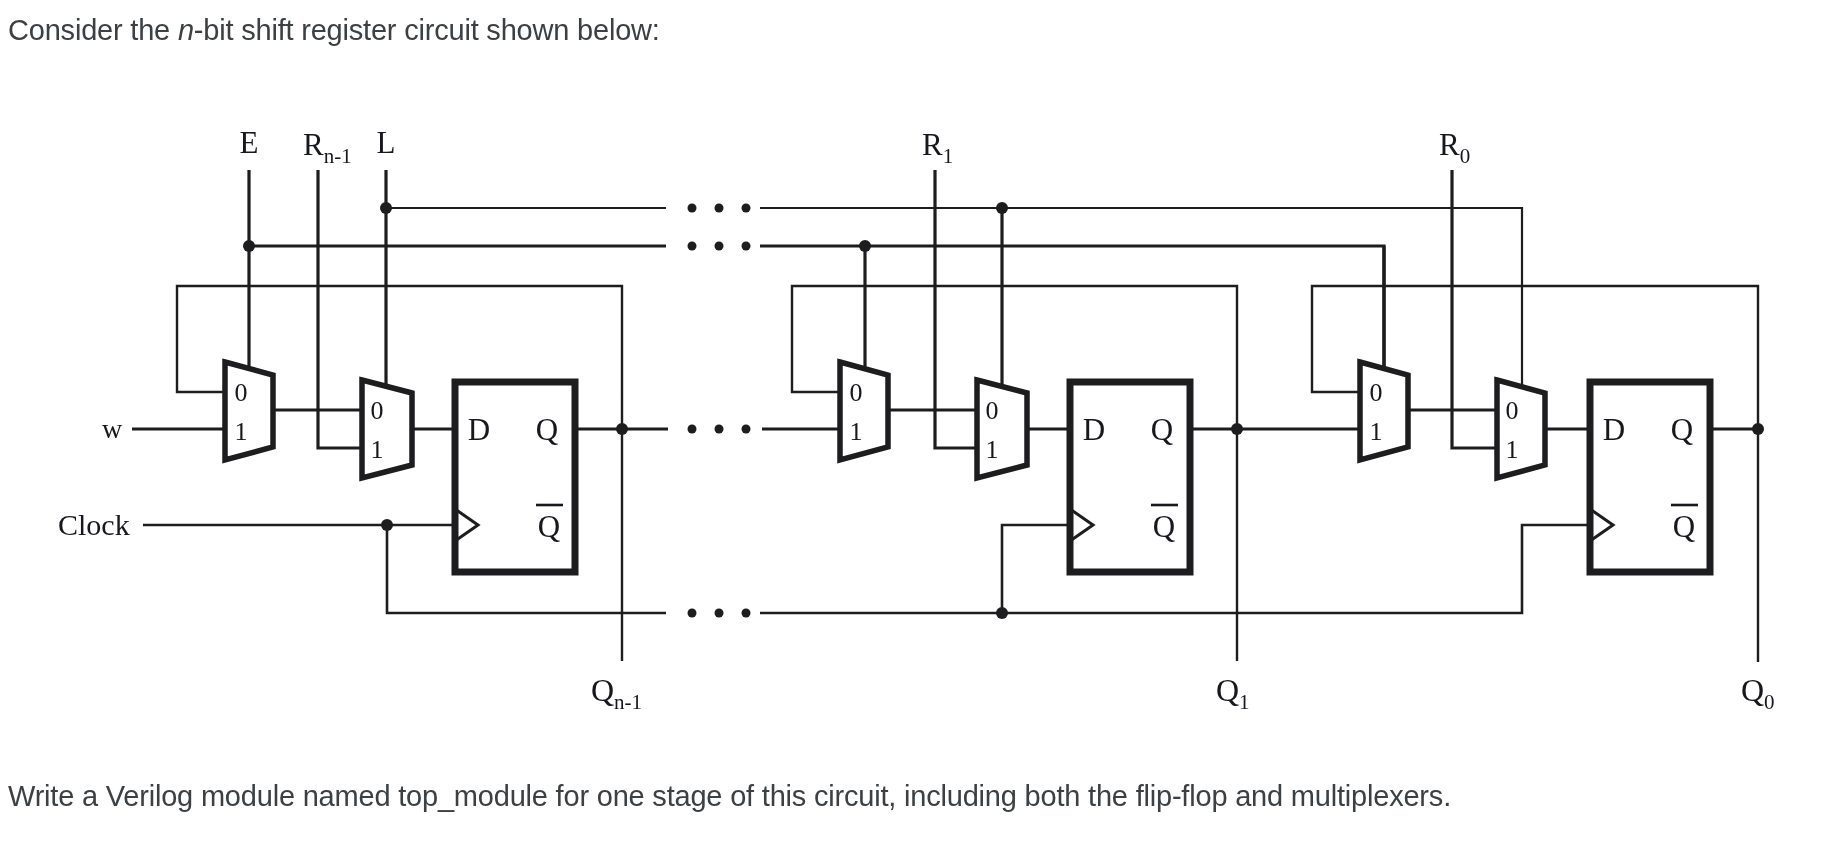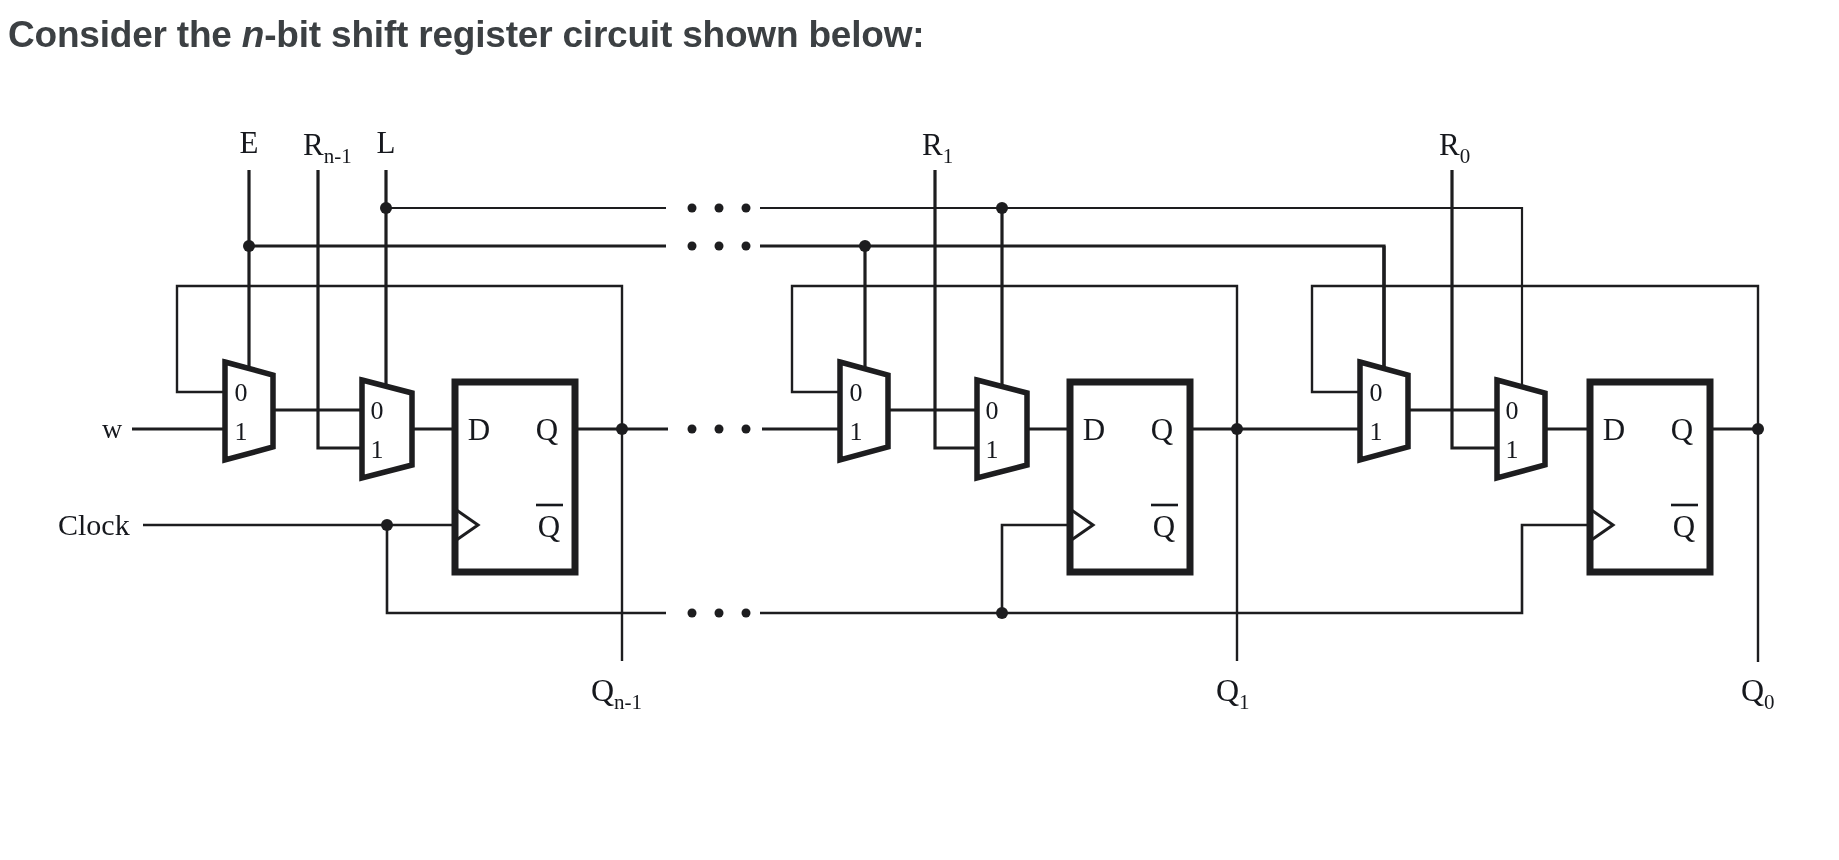--- a/index.html
+++ b/index.html
@@ -1,21 +1,21 @@
 <!DOCTYPE html>
 <html style="--wire: #1d1d1f; --label: #16181d; --prompt-text: #3c4043; --background: #ffffff;"><head>
 <meta charset="utf-8">
 <style>
   :root{
     --wire:#1d1d1f; --label:#16181d; --prompt-text:#3c4043; --background:#ffffff;
   }
   html,body{margin:0;padding:0;}
   .page{width:1839px;height:860px;position:relative;background:var(--background);overflow:hidden;
         font-family:"Liberation Sans", sans-serif;}
-  .qtext{position:absolute;left:8px;font-size:37px;font-weight:700;letter-spacing:-0.2px;
+  .qtext{position:absolute;left:8px;font-size:29px;font-weight:400;letter-spacing:-0.2px;
          color:var(--prompt-text);white-space:nowrap;}
   .qtext .em{font-style:italic;}
   .intro{top:14px;}
   .prompt{top:780px;}
   svg{position:absolute;left:0;top:0;}
   .wire{stroke:var(--wire);fill:none;}
   .w3{stroke-width:3.2px;}
   .w2{stroke-width:2.2px;}
   .w24{stroke-width:2.4px;}
   .w26{stroke-width:2.6px;}
@@ -158,14 +158,15 @@
       <text class="s31 mid" x="249" y="153">E</text>
       <text class="s31" x="303" y="155"><tspan>R</tspan><tspan class="s21" dy="8">n-1</tspan></text>
       <text class="s31 mid" x="386" y="153">L</text>
       <text class="s31" x="922" y="155"><tspan>R</tspan><tspan class="s21" dy="8">1</tspan></text>
       <text class="s31" x="1439" y="155"><tspan>R</tspan><tspan class="s21" dy="8">0</tspan></text>
       <text class="s28 mid" x="112" y="438">w</text>
       <text class="s30" x="58" y="535">Clock</text>
     </g>
   </svg>
 
+  <div class="qtext prompt">Write a Verilog module named top_module for one stage of this circuit, including both the flip-flop and multiplexers.</div>
 
 </div>
 
 </body></html>

